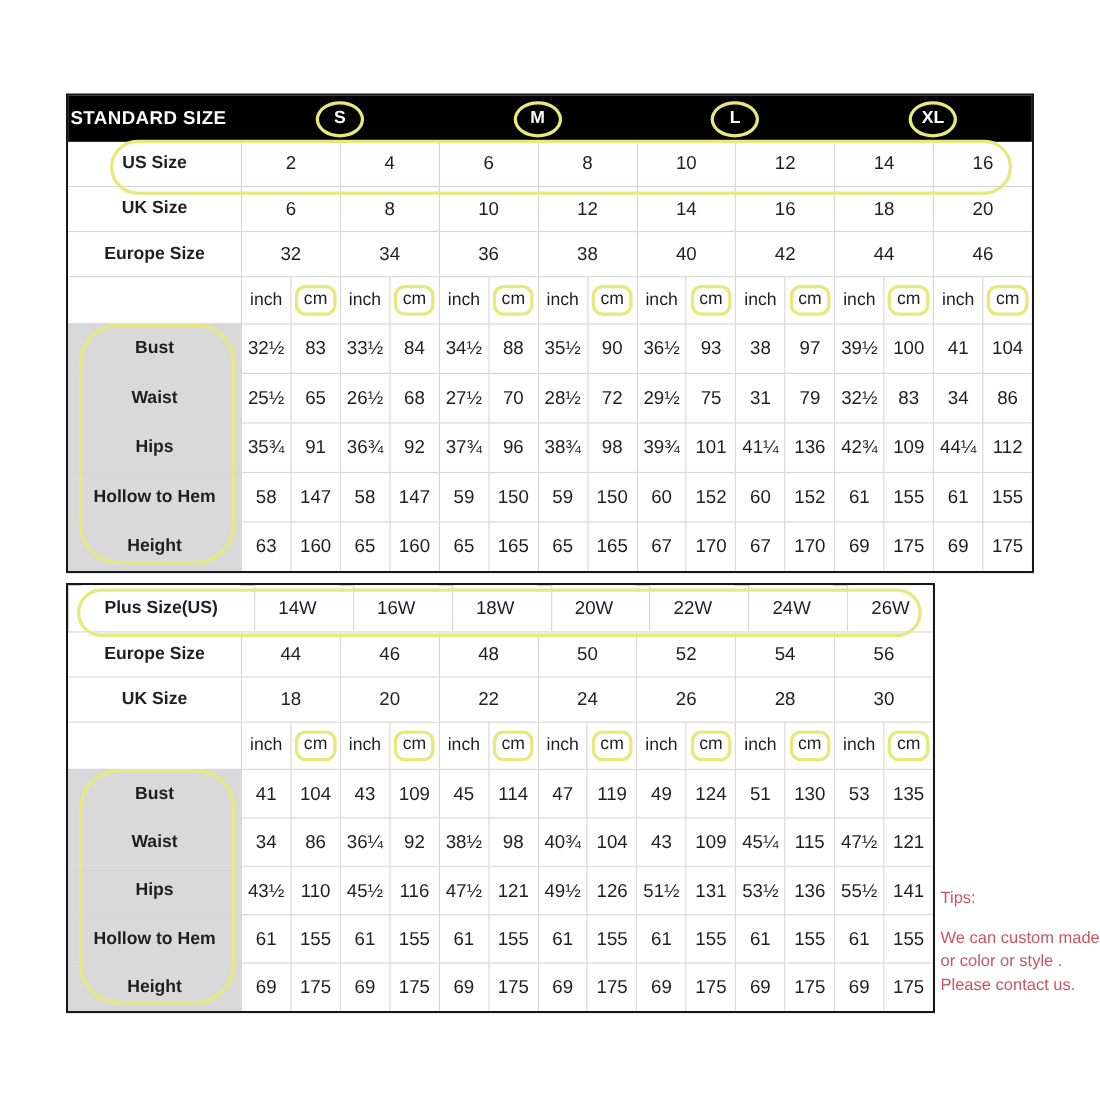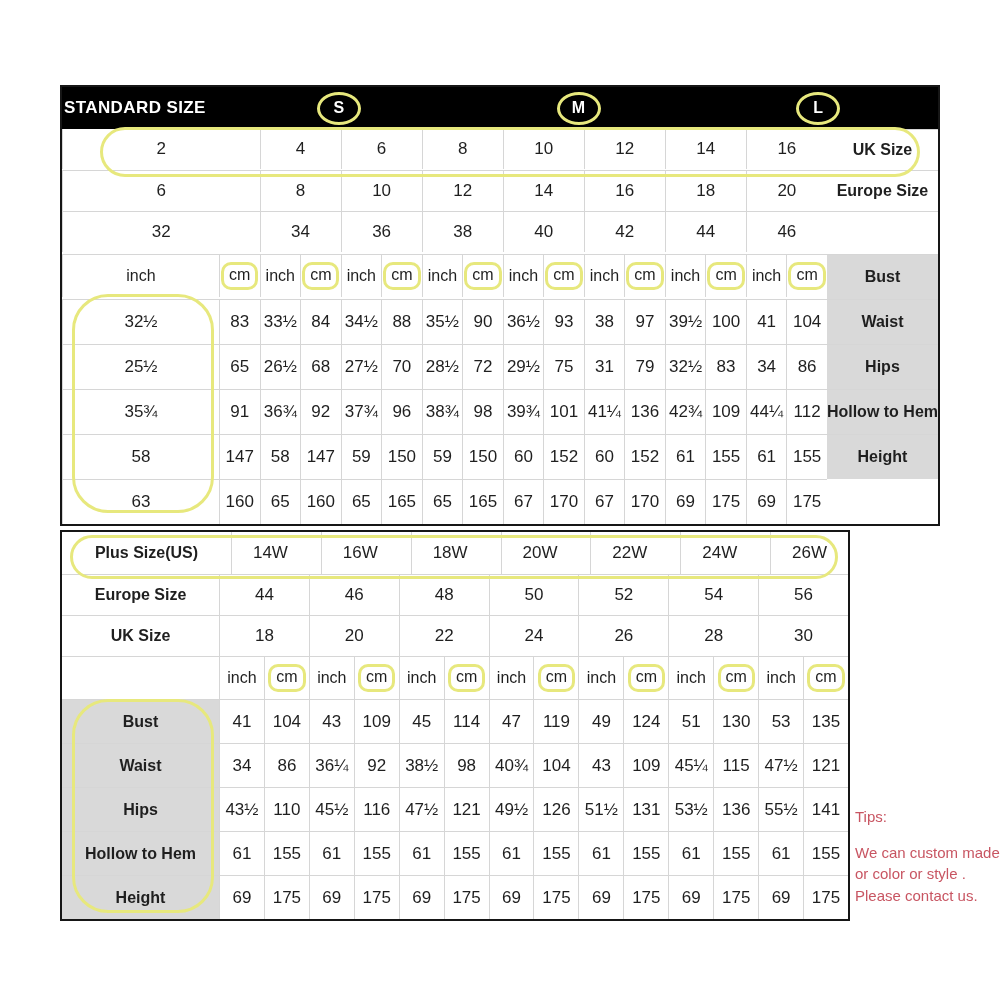--- a/index.html
+++ b/index.html
@@ -73,23 +73,27 @@
       <div class="header-sizes" id="std-badges">
           <div class="badge-wrap">
             <div class="size-badge">S</div>
           </div>
           <div class="badge-wrap">
             <div class="size-badge">M</div>
           </div>
           <div class="badge-wrap">
             <div class="size-badge">L</div>
           </div>
+          <div class="badge-wrap">
+            <div class="size-badge">XL</div>
+          </div>
         </div>
     </div>
     <div class="grid" id="std-grid">
+        <div class="cell lab c0 rh-size nt">US Size</div>
         <div class="cell span2 rh-size nt">2</div>
         <div class="cell span2 rh-size nt">4</div>
         <div class="cell span2 rh-size nt">6</div>
         <div class="cell span2 rh-size nt">8</div>
         <div class="cell span2 rh-size nt">10</div>
         <div class="cell span2 rh-size nt">12</div>
         <div class="cell span2 rh-size nt">14</div>
         <div class="cell span2 rh-size nt">16</div>
         <div class="cell lab c0 rh-size">UK Size</div>
         <div class="cell span2 rh-size">6</div>

